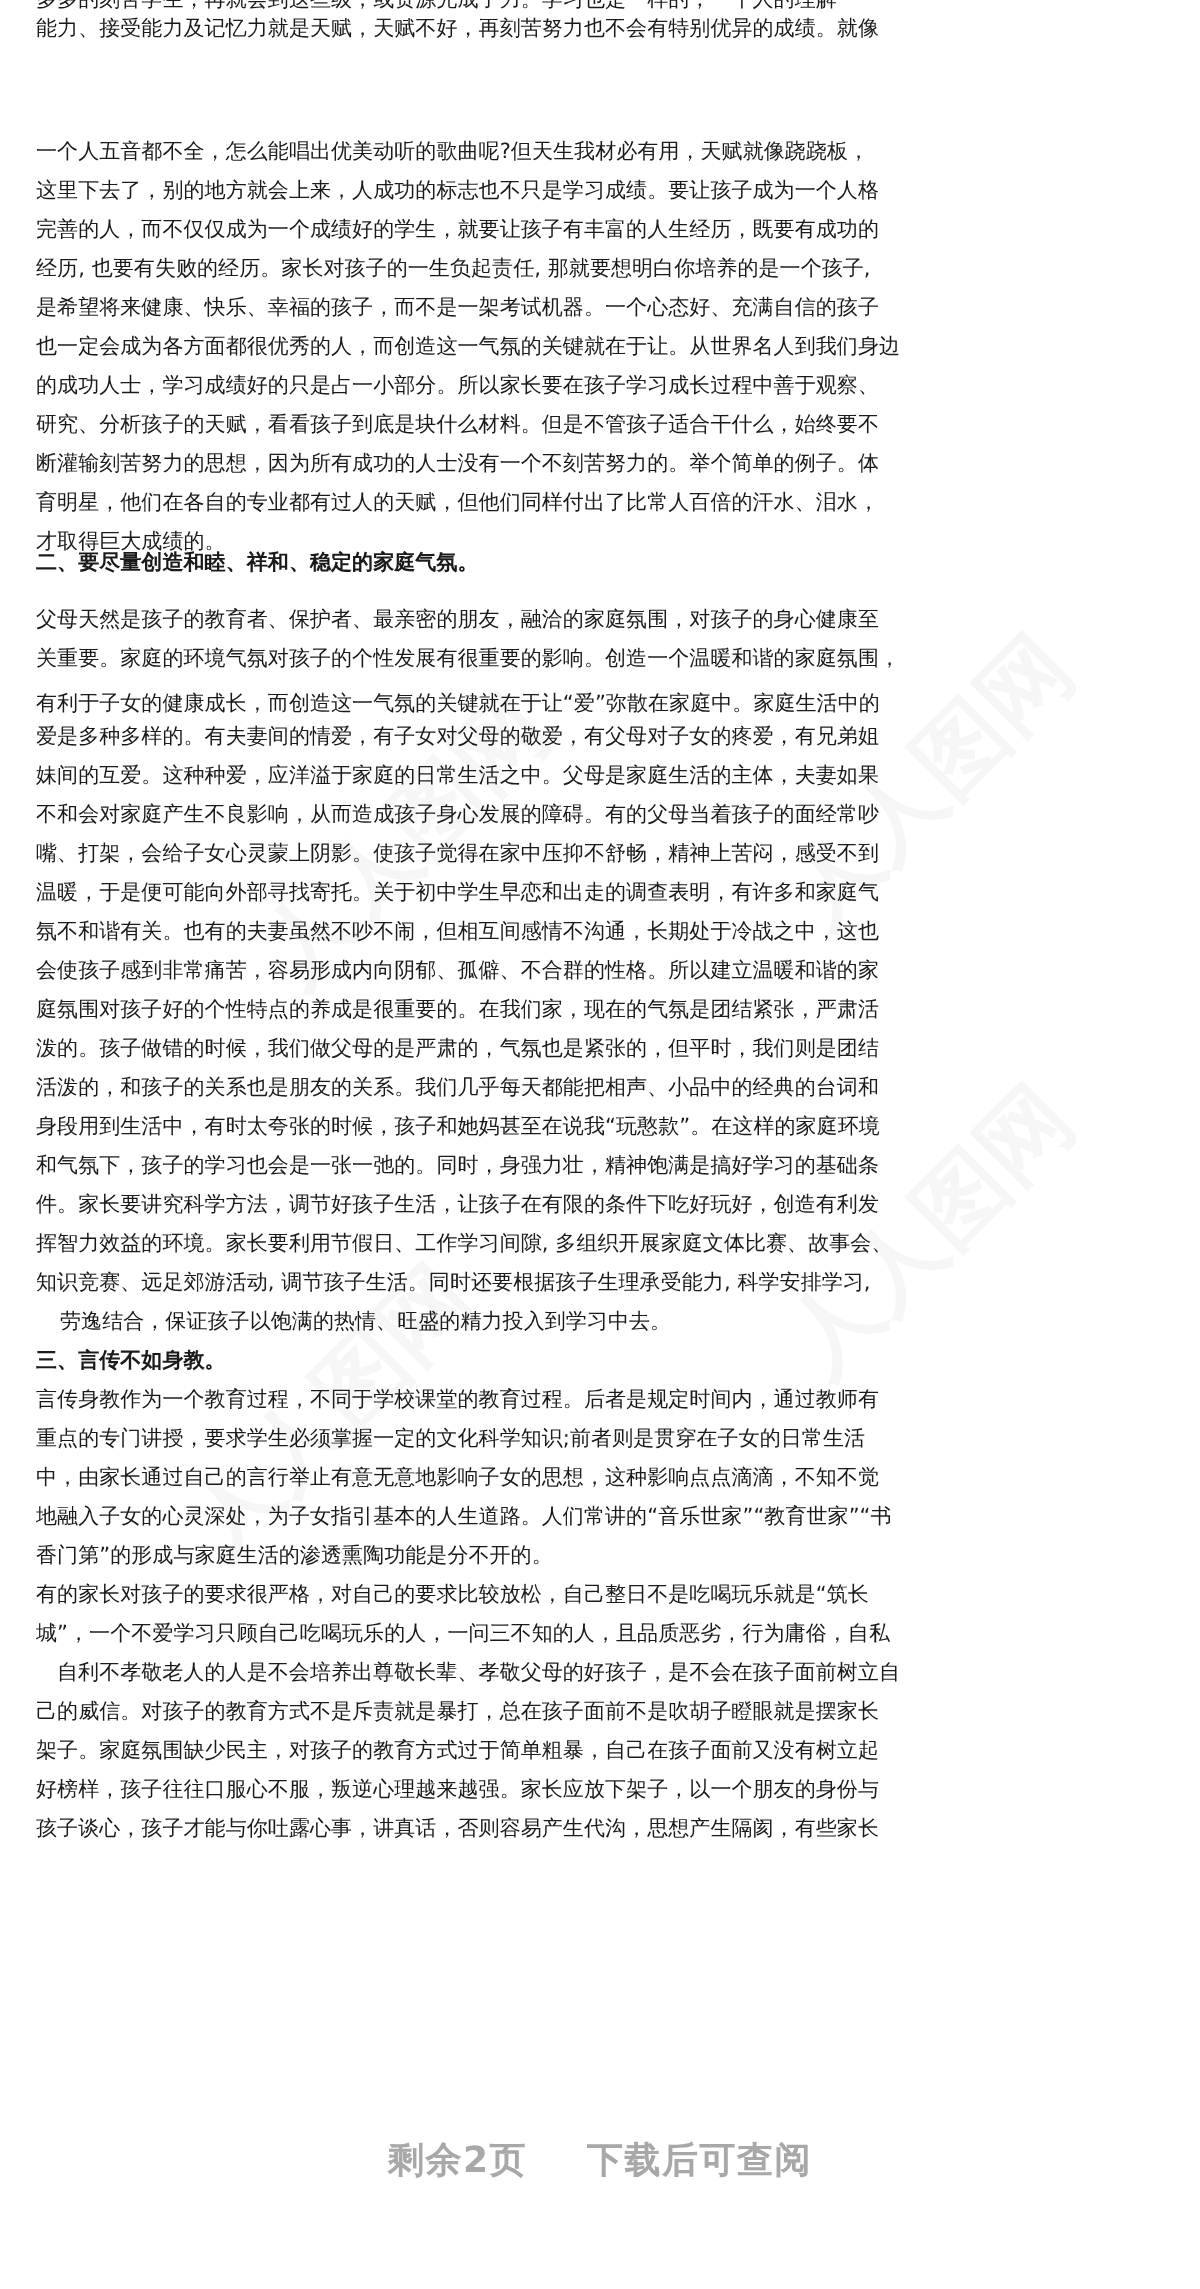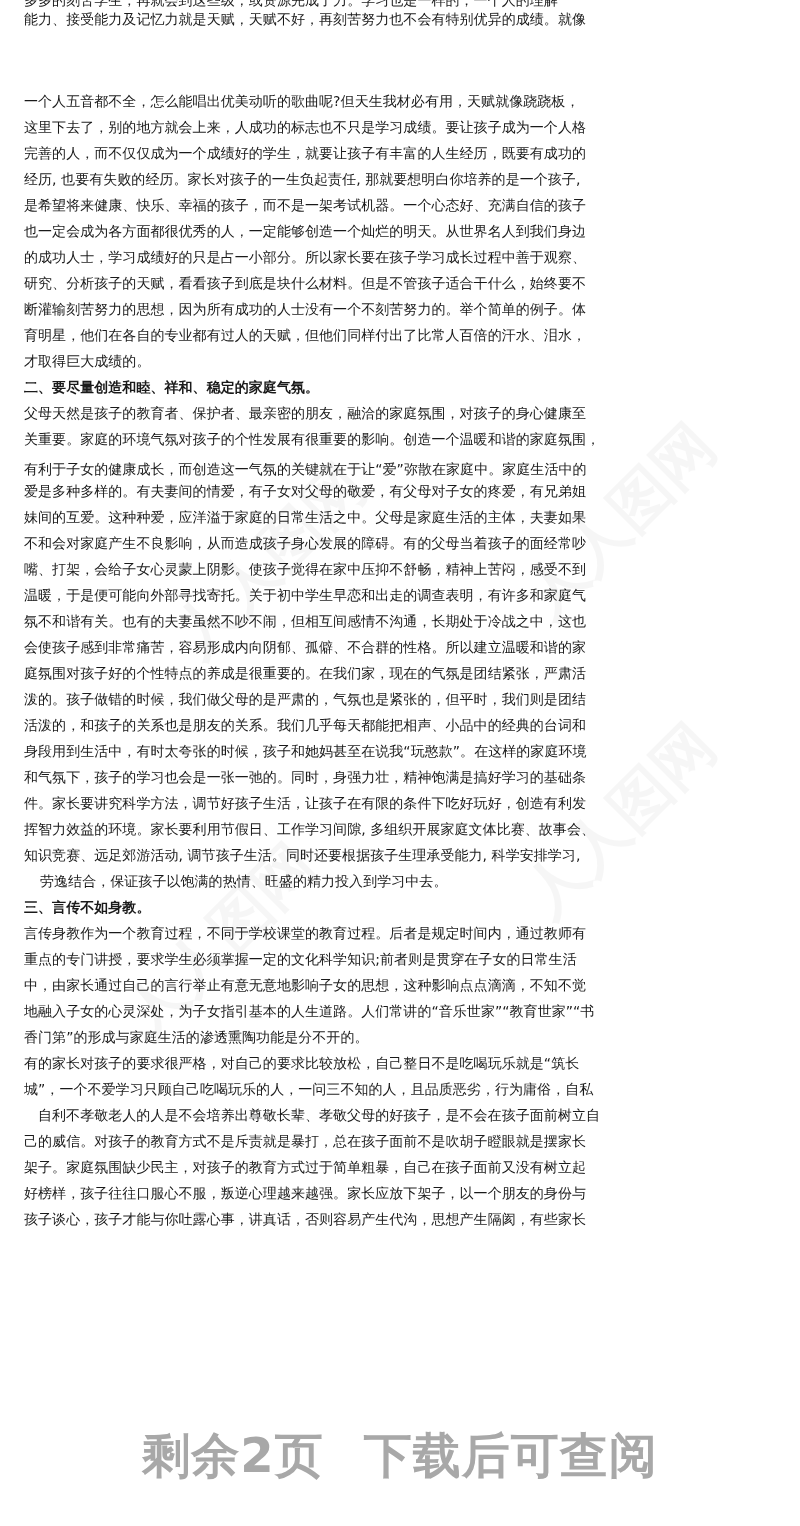--- a/index.html
+++ b/index.html
@@ -16,21 +16,21 @@
     }
     .line.bold { font-weight: bold; }
     .clipped { top: -13px; }
     .watermark {
       position: absolute; font-size: 60px; color: rgba(0,0,0,0.035);
       transform: rotate(-45deg); white-space: nowrap; pointer-events: none;
       font-weight: bold;
     }
     .more {
       position: absolute; left: 0; width: 800px; top: 1424px; text-align: center;
-      font-size: 48px; font-weight: bold; color: #a8a8a8; letter-spacing: 1px;
+      font-size: 24px; font-weight: bold; color: #a8a8a8; letter-spacing: 1px;
     }
     .more span { margin: 0 20px; }
   </style>
 </head>
 <body>
 
 <div class="page">
 
   <div class="watermark" style="left:150px; top:520px;">人人图网</div>
   <div class="watermark" style="left:500px; top:480px;">人人图网</div>
@@ -39,29 +39,29 @@
 
   <div class="line clipped" style="top:-13px;">多多的刻苦学生，再就会到这些级，或资源完成了力。学习也是一样的，一个人的理解</div>
   <div class="line" style="top:6px;">能力、接受能力及记忆力就是天赋，天赋不好，再刻苦努力也不会有特别优异的成绩。就像</div>
 
   <div>
     <div class="line" style="top:88px;">一个人五音都不全，怎么能唱出优美动听的歌曲呢?但天生我材必有用，天赋就像跷跷板，</div>
     <div class="line" style="top:114px;">这里下去了，别的地方就会上来，人成功的标志也不只是学习成绩。要让孩子成为一个人格</div>
     <div class="line" style="top:140px;">完善的人，而不仅仅成为一个成绩好的学生，就要让孩子有丰富的人生经历，既要有成功的</div>
     <div class="line" style="top:166px;">经历, 也要有失败的经历。家长对孩子的一生负起责任, 那就要想明白你培养的是一个孩子,</div>
     <div class="line" style="top:192px;">是希望将来健康、快乐、幸福的孩子，而不是一架考试机器。一个心态好、充满自信的孩子</div>
-    <div class="line" style="top:218px;">也一定会成为各方面都很优秀的人，一定能够创造一个灿烂的明天。从世界名人到我们身边</div>
+    <div class="line" style="top:218px;">也一定会成为各方面都很优秀的人，而创造这一气氛的关键就在于让。从世界名人到我们身边</div>
     <div class="line" style="top:244px;">的成功人士，学习成绩好的只是占一小部分。所以家长要在孩子学习成长过程中善于观察、</div>
     <div class="line" style="top:270px;">研究、分析孩子的天赋，看看孩子到底是块什么材料。但是不管孩子适合干什么，始终要不</div>
     <div class="line" style="top:296px;">断灌输刻苦努力的思想，因为所有成功的人士没有一个不刻苦努力的。举个简单的例子。体</div>
     <div class="line" style="top:322px;">育明星，他们在各自的专业都有过人的天赋，但他们同样付出了比常人百倍的汗水、泪水，</div>
     <div class="line" style="top:348px;">才取得巨大成绩的。</div>
   </div>
 
-  <div class="line bold" style="top:374px;">二、要尽量创造和睦、祥和、稳定的家庭气氛。</div>
+  <div class="line bold" style="top:362px;">二、要尽量创造和睦、祥和、稳定的家庭气氛。</div>
 
   <div>
     <div class="line" style="top:400px;">父母天然是孩子的教育者、保护者、最亲密的朋友，融洽的家庭氛围，对孩子的身心健康至</div>
     <div class="line" style="top:426px;">关重要。家庭的环境气氛对孩子的个性发展有很重要的影响。创造一个温暖和谐的家庭氛围，</div>
     <div class="line" style="top:456px;">有利于子女的健康成长，而创造这一气氛的关键就在于让“爱”弥散在家庭中。家庭生活中的</div>
     <div class="line" style="top:478px;">爱是多种多样的。有夫妻间的情爱，有子女对父母的敬爱，有父母对子女的疼爱，有兄弟姐</div>
     <div class="line" style="top:504px;">妹间的互爱。这种种爱，应洋溢于家庭的日常生活之中。父母是家庭生活的主体，夫妻如果</div>
     <div class="line" style="top:530px;">不和会对家庭产生不良影响，从而造成孩子身心发展的障碍。有的父母当着孩子的面经常吵</div>
     <div class="line" style="top:556px;">嘴、打架，会给子女心灵蒙上阴影。使孩子觉得在家中压抑不舒畅，精神上苦闷，感受不到</div>
     <div class="line" style="top:582px;">温暖，于是便可能向外部寻找寄托。关于初中学生早恋和出走的调查表明，有许多和家庭气</div>

